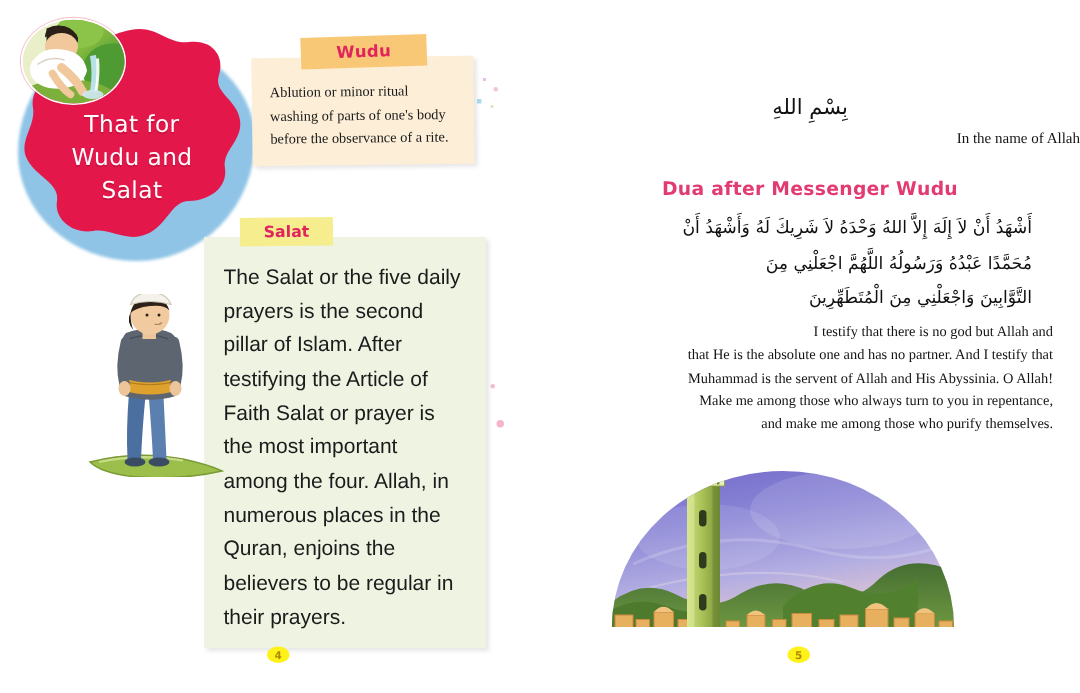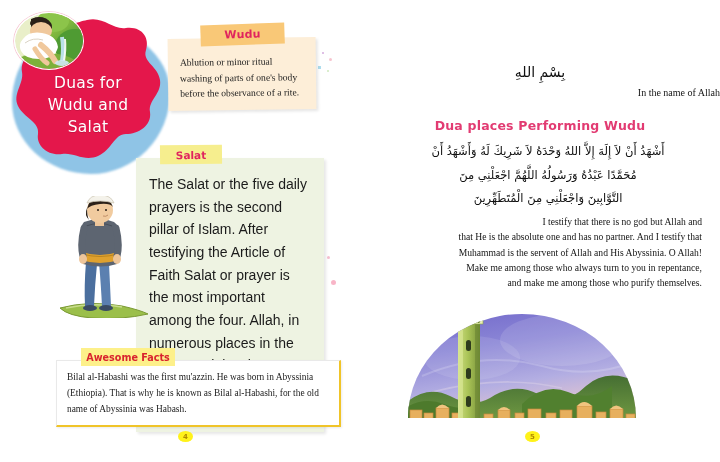--- a/index.html
+++ b/index.html
@@ -219,20 +219,21 @@
   #heading-after {
     position: absolute;
     left: 0; right: 0; top: 118px;
   }
   #arabic-shahada {
     position: absolute;
     left: 48px; right: 32px; top: 140px;
     font-size: 11.5px;
     line-height: 2.05;
     letter-spacing: 0.3px;
+    text-align: right;
   }
   #arabic-shahada div { white-space: nowrap; }
   #english-translation {
     position: absolute;
     left: 18px; right: 18px; top: 214px;
     font-size: 9.6px;
     line-height: 1.6;
   }
 
   
@@ -299,21 +300,21 @@
                    C76 146 66 136 54 138
                    C40 140 28 130 30 118
                    C32 106 16 102 10 90
                    C4 78 16 68 14 56
                    C12 42 24 34 36 34
                    C48 34 48 16 62 10
                    C70 6 74 5 79 4 Z" fill="#e4174b"></path>
         </svg>
       </div>
       <div id="title-text">
-        <span>Duas for</span>
+        <span>That for</span>
         <span>Wudu and</span>
         <span>Salat</span>
       </div>
     </div>
 
     <div id="wudu-photo">
       <svg width="68" height="56" viewBox="0 0 68 56" xmlns="http://www.w3.org/2000/svg">
         <defs>
           <clipPath id="wuduclip">
               <ellipse cx="34" cy="28" rx="34" ry="28"></ellipse>
@@ -396,38 +397,32 @@
         <path d="M31 12 q0 8 2 12 q-5 -5 -2 -12 z" fill="#2b2119"></path>
 
         <path d="M31 7 q3 -8 13 -8 q11 0 14 8 q-14 -4 -27 0 z" fill="#f4f2ea" stroke="#cfc9b8" stroke-width="0.8"></path>
 
         <circle cx="50" cy="14" r="1" fill="#2b2119"></circle>
         <circle cx="42" cy="14" r="1" fill="#2b2119"></circle>
         <path d="M47 20 q3 1 5 -1" stroke="#b5805a" stroke-width="0.8" fill="none"></path>
       </svg>
     </div>
 
-    <div id="facts-card">
-      <div id="facts-banner">
-        <span id="facts-banner-label">Awesome Facts</span>
-      </div>
-      <div id="facts-body">Bilal al-Habashi was the first mu'azzin. He was born in Abyssinia (Ethiopia). That is why he is known as Bilal al-Habashi, for the old name of Abyssinia was Habash.</div>
-    </div>
 
     <div class="page-number" id="page-number-left">4</div>
   </div>
 
   <div class="page" id="right-page">
 
 
     <div class="r-arabic" id="arabic-bismillah">بِسْمِ اللهِ</div>
 
     <div class="r-english" id="english-bismillah">In the name of Allah</div>
 
-    <div class="r-heading" id="heading-after">Dua places Performing Wudu</div>
+    <div class="r-heading" id="heading-after">Dua after Messenger Wudu</div>
 
     <div class="r-arabic" id="arabic-shahada">
       <div>أَشْهَدُ أَنْ لاَ إِلَهَ إِلاَّ اللهُ وَحْدَهُ لاَ شَرِيكَ لَهُ وَأَشْهَدُ أَنْ</div>
       <div>مُحَمَّدًا عَبْدُهُ وَرَسُولُهُ اللَّهُمَّ اجْعَلْنِي مِنَ</div>
       <div>التَّوَّابِينَ وَاجْعَلْنِي مِنَ الْمُتَطَهِّرِينَ</div>
     </div>
 
     <div class="r-english" id="english-translation">
       <div>I testify that there is no god but Allah and</div>
       <div>that He is the absolute one and has no partner. And I testify that</div>

